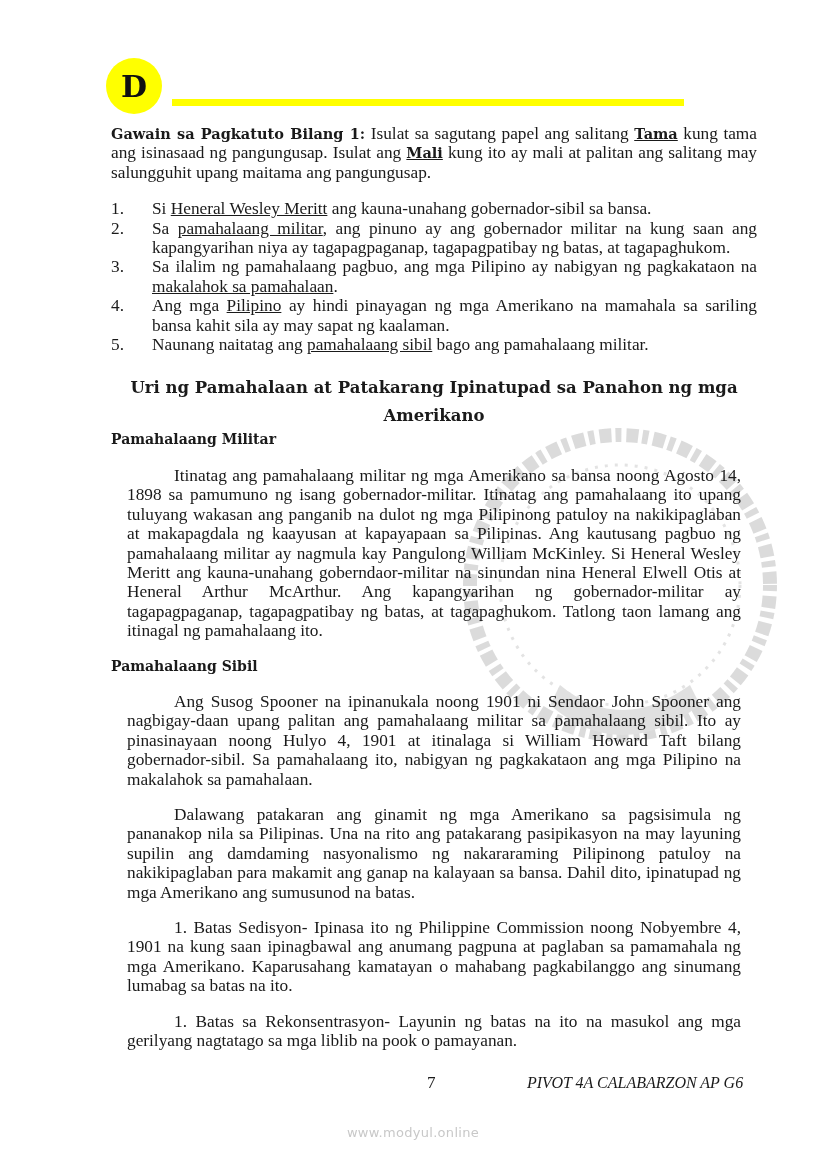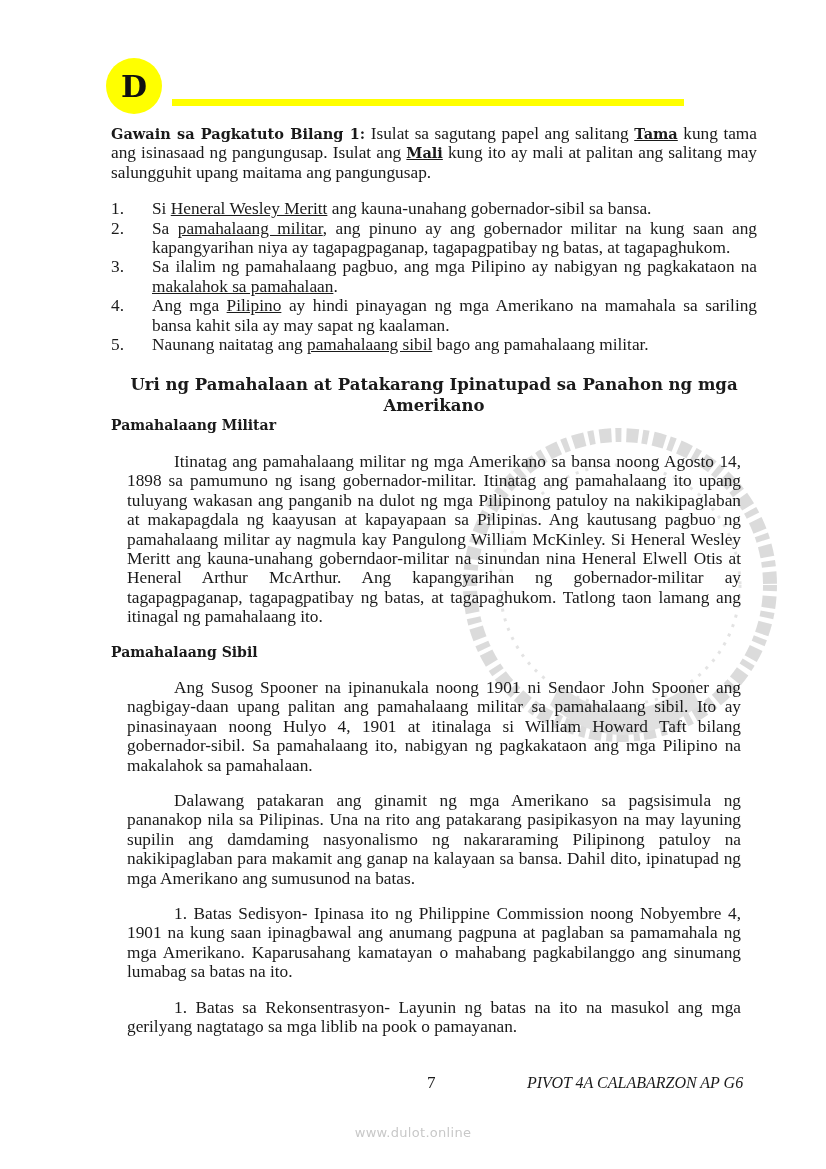--- a/index.html
+++ b/index.html
@@ -8,21 +8,21 @@
   .badge { position:absolute; left:106px; top:58px; width:56px; height:56px; border-radius:50%; background:#ffff00; display:flex; align-items:center; justify-content:center; font-family:"DejaVu Serif", serif; font-weight:bold; font-size:30px; color:#111; }
   .badge-line { position:absolute; left:172px; top:99px; width:512px; height:7px; background:#ffff00; }
   .content { position:absolute; left:111px; top:124px; width:646px; font-family:"Liberation Serif", serif; font-size:17.3px; line-height:19.4px; }
   .instr { text-align:justify; margin:0 0 17px 0; }
   .instr b { font-family:"DejaVu Serif", serif; font-size:14.5px; }
   .u { text-decoration:underline; }
   ol.items { margin:0; padding:0; list-style:none; }
   ol.items li { display:flex; text-align:justify; }
   ol.items li .num { width:25px; flex:0 0 25px; }
   ol.items li .txt { flex:1;margin-left:16px; }
-  .section-title { text-align:center; font-family:"DejaVu Serif", serif; font-weight:bold; font-size:16.5px; line-height:21px; margin:20px 0 0 0; }
+  .section-title { text-align:center; font-family:"DejaVu Serif", serif; font-weight:bold; font-size:16.5px; line-height:28px; margin:20px 0 0 0; }
   .subhead { font-family:"DejaVu Serif", serif; font-weight:bold; font-size:14px; line-height:19.4px; margin:0; }
   .para { text-align:justify; text-indent:47px; margin:16px; }
   .footer-page { position:absolute; left:427px; top:1073px; font-family:"Liberation Serif", serif; font-size:17px; }
   .footer-code { position:absolute; left:527px; top:1074px; font-family:"Liberation Serif", serif; font-style:italic; font-size:16px; }
   .watermark { position:absolute; left:0; top:1125px; width:826px; text-align:center; font-family:"DejaVu Sans", sans-serif; font-size:13px; color:#c8c8c8; letter-spacing:0.3px; }
   .seal { position:absolute; left:440px; top:385px; width:360px; height:400px; opacity:0.35; pointer-events:none; }
 </style>
 </head>
 <body>
 
@@ -74,14 +74,14 @@
     <h3 class="subhead">Pamahalaang Sibil</h3>
     <p class="para">Ang Susog Spooner na ipinanukala noong 1901 ni Sendaor John Spooner ang  nagbigay-daan upang palitan ang pamahalaang militar sa pamahalaang sibil. Ito ay pinasinayaan noong Hulyo 4, 1901 at itinalaga si William Howard Taft bilang gobernador-sibil. Sa pamahalaang ito, nabigyan ng pagkakataon ang mga Pilipino na makalahok sa pamahalaan.</p>
 
     <p class="para">Dalawang patakaran ang  ginamit ng mga Amerikano sa pagsisimula ng pananakop nila sa Pilipinas. Una na rito ang patakarang pasipikasyon na may layuning supilin ang damdaming nasyonalismo ng nakararaming Pilipinong patuloy na nakikipaglaban para makamit ang ganap na kalayaan sa bansa. Dahil dito, ipinatupad ng mga Amerikano ang sumusunod na batas.</p>
     <p class="para">1. Batas Sedisyon- Ipinasa ito ng Philippine Commission noong Nobyembre 4, 1901 na kung saan ipinagbawal ang anumang pagpuna at paglaban sa pamamahala ng mga Amerikano. Kaparusahang kamatayan o mahabang pagkabilanggo ang sinumang lumabag sa batas na ito.</p>
     <p class="para">1. Batas sa Rekonsentrasyon-  Layunin ng batas na ito na masukol ang mga gerilyang nagtatago sa mga liblib na pook o pamayanan.</p>
   </div>
 
   <div class="footer-page">7</div>
   <div class="footer-code">PIVOT 4A CALABARZON AP G6</div>
-  <div class="watermark">www.dulot.online</div>
+  <div class="watermark">www.modyul.online</div>
 </div>
 
 </body></html>

